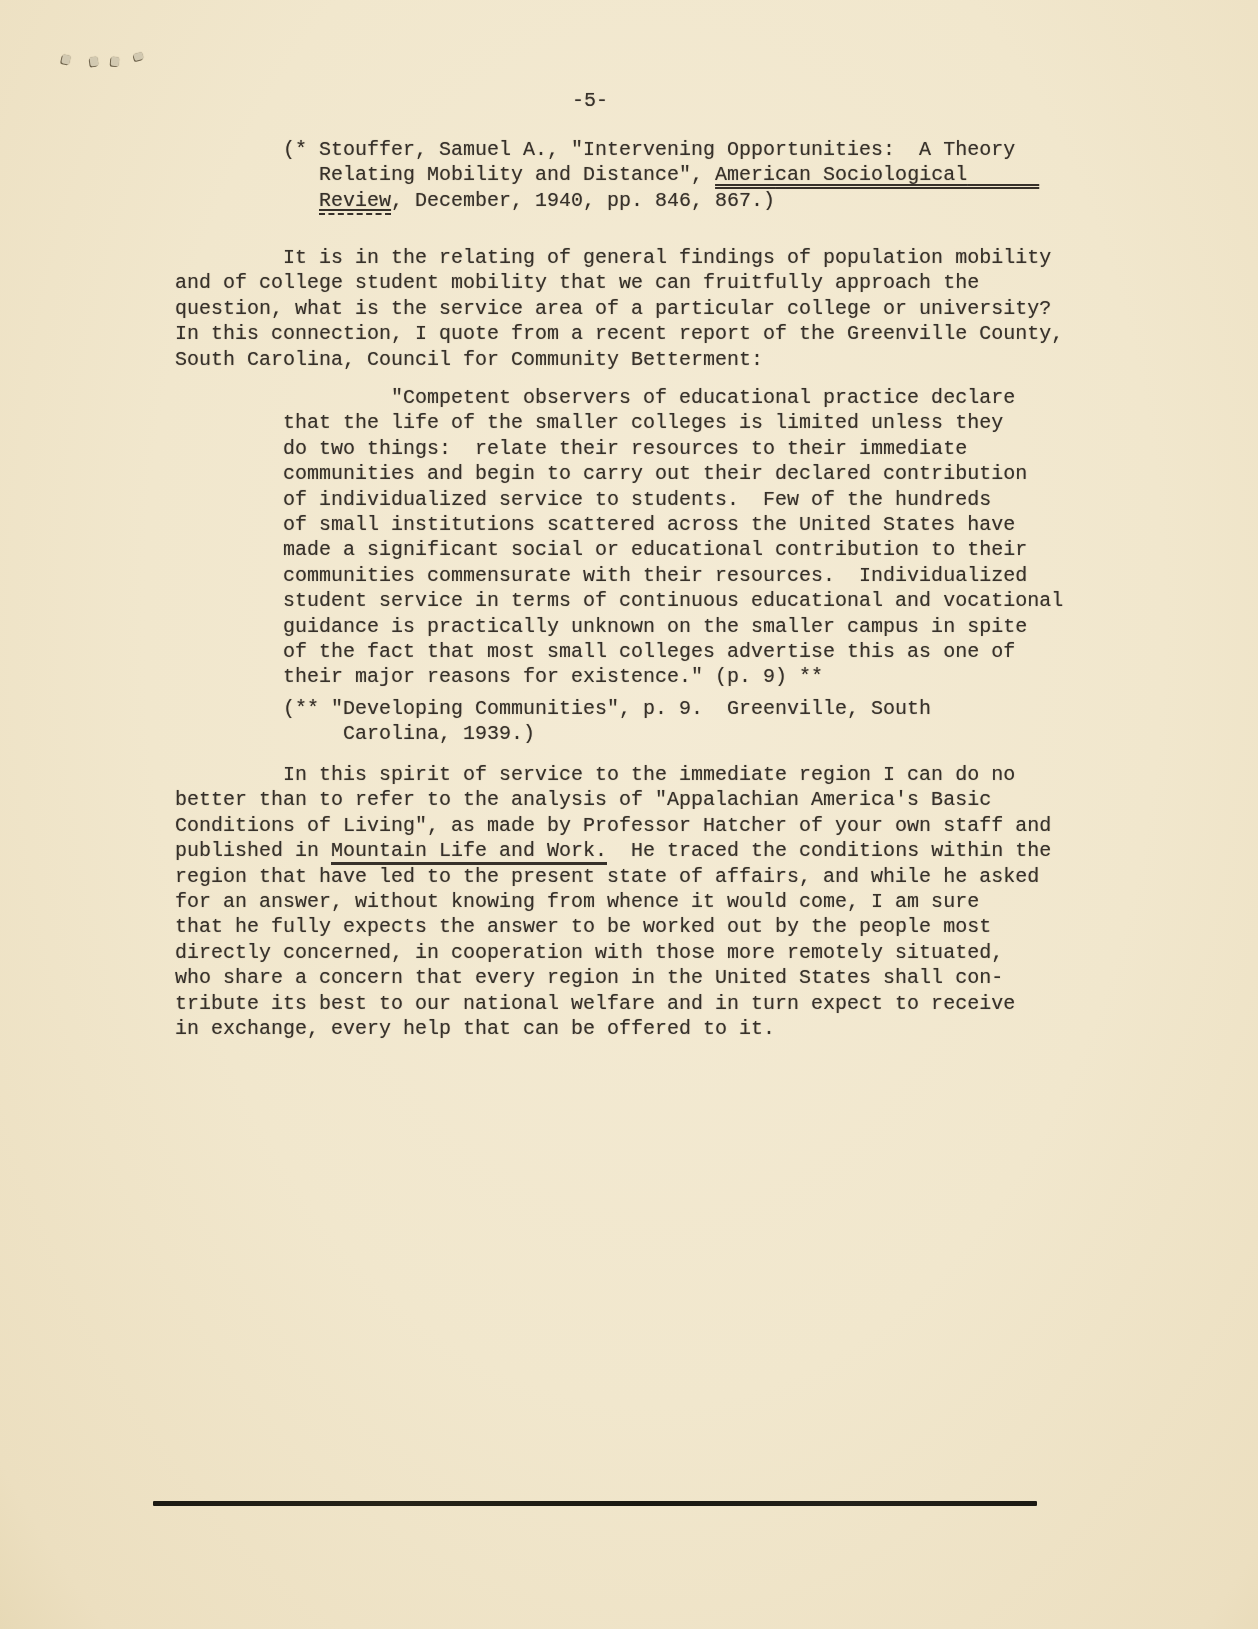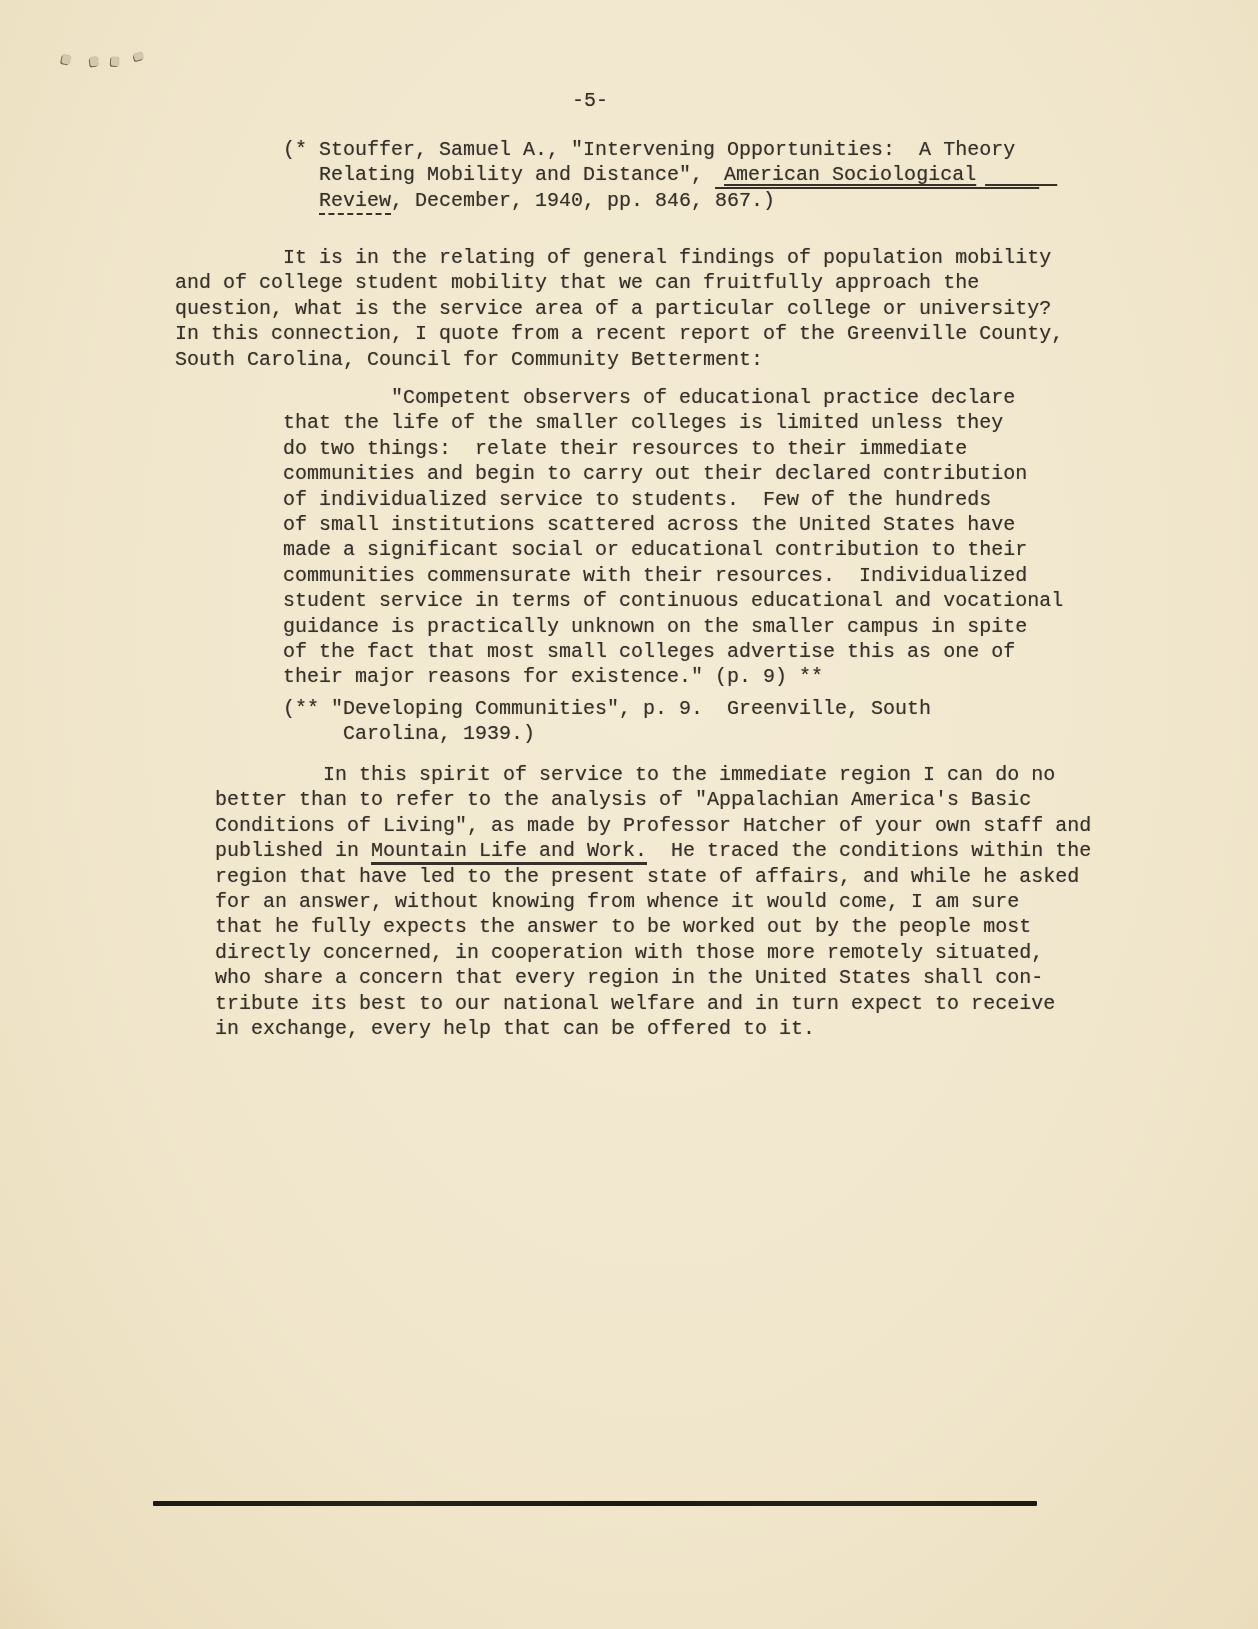--- a/index.html
+++ b/index.html
@@ -21,32 +21,32 @@
     position:absolute;
     white-space:pre;
     font-family:"Liberation Mono","DejaVu Sans Mono",monospace;
     font-size:20px;
     line-height:25.4px;
     color:var(--ink);
     text-shadow:0 0 1px rgba(55,49,42,.5);
   }
   .line{min-height:25.4px;}
   
-  .s-u{ text-decoration:underline; text-decoration-thickness:2px; text-underline-offset:4px;margin-left:9px; }
-  .s-u2{ text-decoration-thickness:2px; text-underline-offset:3px;
+  .s-u{ text-decoration:underline; text-decoration-thickness:2px; text-underline-offset:4px; }
+  .s-u2{ text-decoration:underline; text-decoration-thickness:2px; text-underline-offset:3px;
          border-bottom:2px dashed var(--ink); padding-bottom:1px; }
   .s-ol{ text-decoration:overline; text-decoration-thickness:2px; }
   .s-ub{ border-bottom:3px solid var(--ink); padding-bottom:0px; }
 
   .pagenum{ left:170px; top:88px; width:840px; text-align:center; }
   .fn1{ left:175px; top:137px; }
   .para1{ left:175px; top:245px; }
   .quote{ left:175px; top:385px; }
   .fn2{ left:175px; top:696px; }
-  .para2{ left:175px; top:762px;margin-left:40px; }
+  .para2{ left:175px; top:762px; }
   .fnbottom{ left:175px; top:1512px; }
 
   .rule{
     position:absolute; left:153px; top:1501px; width:884px; height:5px;
     background:linear-gradient(90deg,#1c1a13 0%,#262318 28%,#191811 55%,#23211a 78%,#1c1a13 100%);
     border-radius:1px;
   }
 
   .speck{
     position:absolute; width:8px; height:9px;

